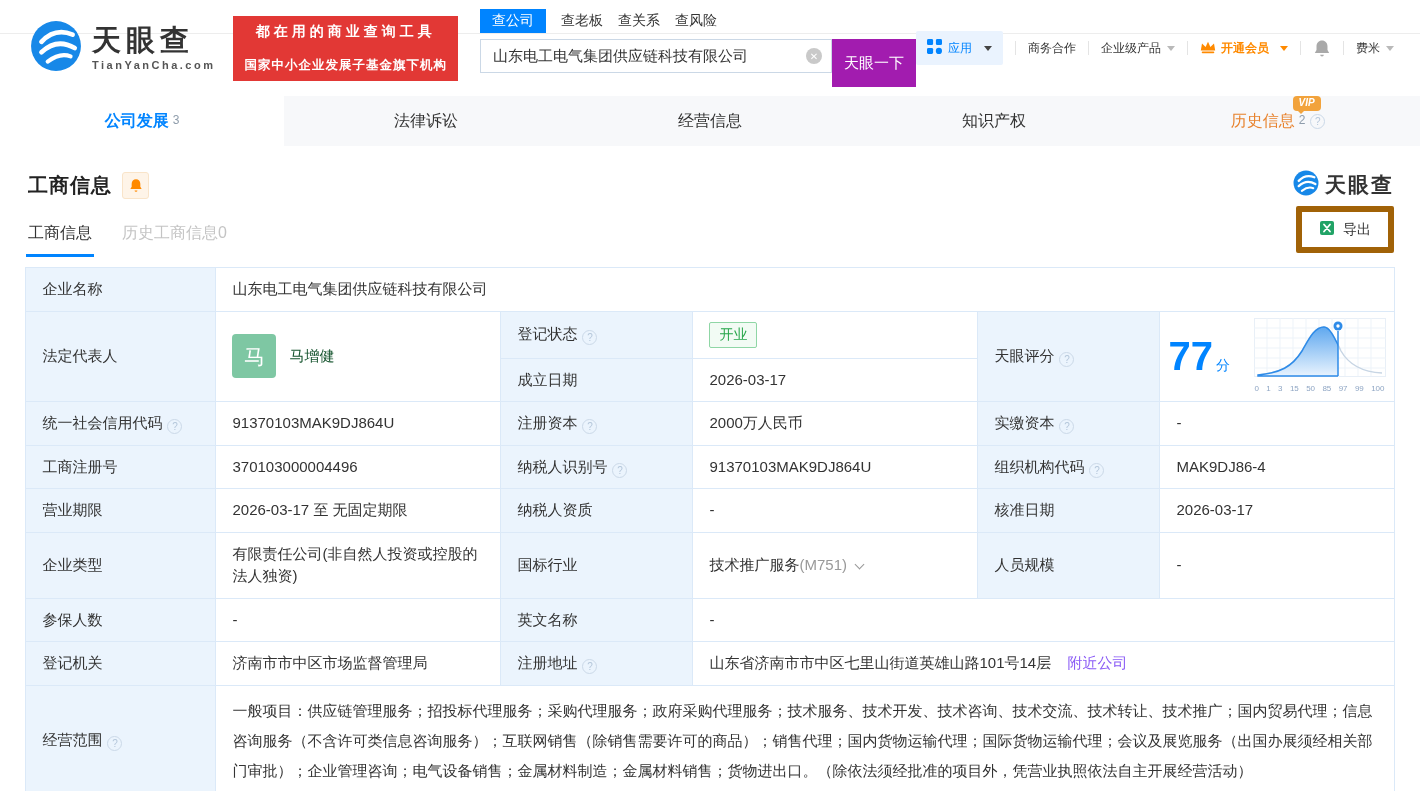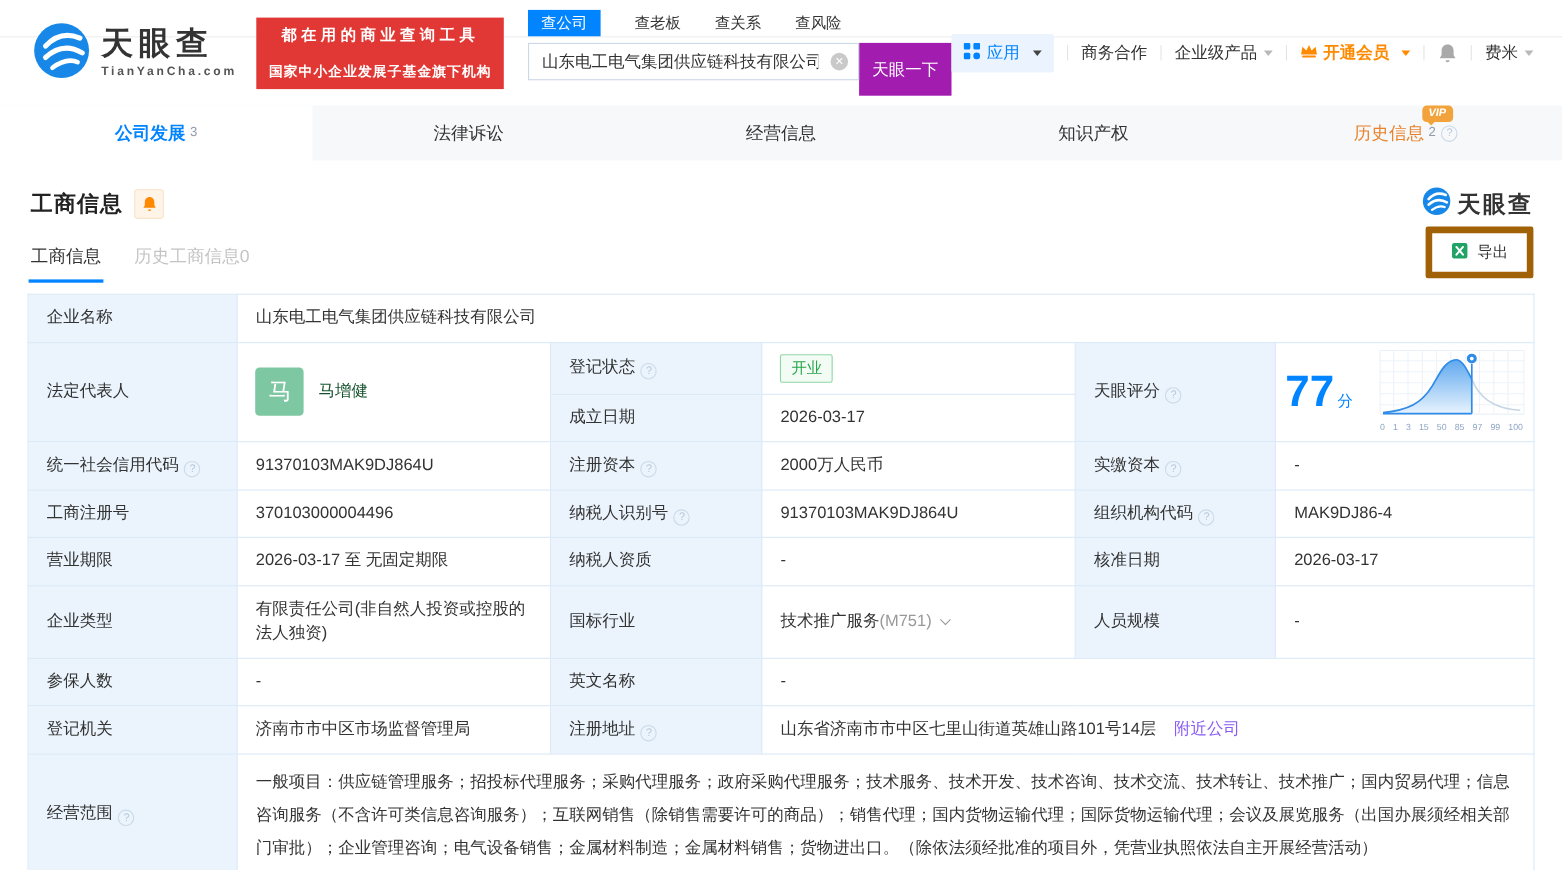--- a/index.html
+++ b/index.html
@@ -10,31 +10,31 @@
   .topline{position:absolute;top:33px;left:0;right:0;height:1px;background:#ededed;}
   .header{position:relative;height:96px;display:flex;align-items:center;padding-left:30px;background:transparent;}
   .logo{display:flex;align-items:center;gap:10px;cursor:pointer;}
   .logo-text .cn{font-size:29px;font-weight:bold;color:#333;letter-spacing:5px;line-height:1;}
   .logo-text .en{font-size:11px;color:#555;letter-spacing:2.5px;font-weight:bold;margin-top:4px;}
   .slogan{background:#E23835;color:#fff;padding:7px 11px;margin-left:18px;text-align:center;cursor:default;}
   .slogan .l1{font-size:14px;font-weight:bold;letter-spacing:4px;white-space:nowrap;}
   .slogan .l2{font-size:12.5px;font-weight:bold;letter-spacing:1px;margin-top:16px;white-space:nowrap;}
 
   .search{margin-left:22px;width:452px;}
-  .search-tabs{display:flex;gap:31px;font-size:14px;align-items:center;}
+  .search-tabs{display:flex;gap:15px;font-size:14px;align-items:center;}
   .search-tab{color:#333;cursor:pointer;padding:3px 0;}
   .search-tab.active{background:#0084FF;color:#fff;padding:3px 12px;}
   .search-row{display:flex;margin-top:6px;}
   .search-input-wrap{position:relative;flex:1;}
   input.search-input{width:100%;height:34px;border:1px solid #CBD8E6;padding:0 36px 0 12px;font-size:15px;color:#333;outline:none;font-family:inherit;}
   .clear-icon{position:absolute;right:10px;top:9px;width:16px;height:16px;border-radius:50%;background:#C9C9C9;color:#fff;font-size:10px;display:flex;align-items:center;justify-content:center;cursor:pointer;}
   .clear-icon::before{content:"\2715";}
   .search-btn{width:84px;height:48px;background:#a21caf;color:#fff;font-size:15px;border:none;cursor:pointer;font-family:inherit;}
 
-  .hnav{margin-left:auto;display:flex;align-items:center;padding-right:26px;font-size:15px;color:#333;white-space:nowrap;}
+  .hnav{margin-left:auto;display:flex;align-items:center;padding-right:26px;font-size:12px;color:#333;white-space:nowrap;}
   .hnav .sep{width:1px;height:14px;background:#e4e4e4;margin:0 12px;}
   .apps-pill{display:flex;align-items:center;background:#EAF3FE;padding:8px 11px;border-radius:2px;color:#0084FF;gap:6px;cursor:pointer;}
   .caret{display:inline-block;width:0;height:0;border-left:4px solid transparent;border-right:4px solid transparent;border-top:5px solid #444;margin-left:6px;}
   .caret.gray{border-top-color:#b9b9b9;}
   .caret.orange{border-top-color:#FF8A00;}
   .hnav-item{cursor:pointer;display:flex;align-items:center;}
   .vip-link{color:#FF8A00;font-weight:bold;display:flex;align-items:center;gap:5px;cursor:pointer;}
 
   
   .tabs{display:flex;height:50px;background:#F7F8FA;}

